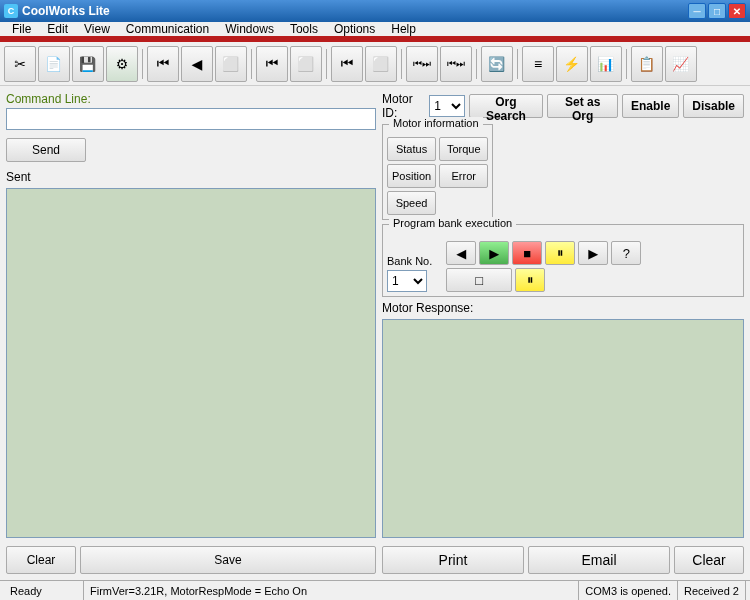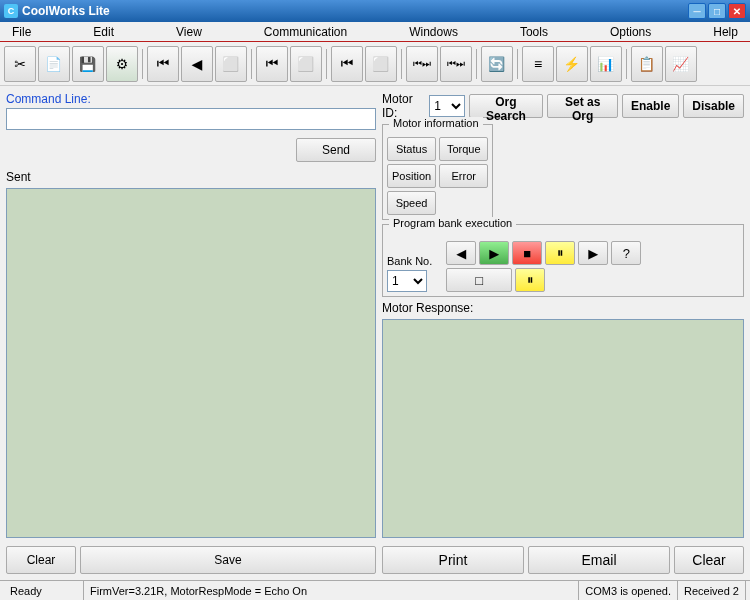--- a/index.html
+++ b/index.html
@@ -29,23 +29,22 @@
     .title-btn.close { background: #e53935; }
     .title-btn.maximize { background: #6eb4e8; }
     .title-btn.minimize { background: #6eb4e8; }
 
     
     .menu-bar {
       background: #f0f0f0;
       height: 20px;
       display: flex;
       align-items: center;
-      border-bottom: 1px solid #b91c1c;
+      border-bottom: 6px solid #b91c1c;
       padding: 0 4px;
-      justify-content: space-between;
     }
     .menu-item {
       padding: 2px 8px;
       cursor: pointer;
       font-size: 12px;
       height: 100%;
       display: flex;
       align-items: center;
     }
 
@@ -75,21 +74,21 @@
       display: flex;
       height: calc(600px - 22px - 20px - 44px - 20px);
       padding: 6px;
       gap: 6px;
     }
 
     
     .left-panel { flex: 0 0 370px; display: flex; flex-direction: column; gap: 4px; }
 
     .field-group { display: flex; flex-direction: column; gap: 2px; }
-    .field-label { font-size: 12px; color: #1d4ed8; }
+    .field-label { font-size: 12px; color: #4d7c0f; }
     .text-input {
       width: 100%;
       height: 22px;
       border: 1px solid #7f9db9;
       background: white;
       padding: 2px 4px;
       font-size: 12px;
       outline: none;
     }
 
@@ -99,21 +98,21 @@
       height: 150px;
       border: 1px solid #7f9db9;
       background: white;
       resize: none;
       font-size: 12px;
       padding: 2px;
       outline: none;
       overflow-y: scroll;
     }
 
-    .send-btn-row { display: flex; justify-content: flex-end; padding: 4px 0; }
+    .send-btn-row { display: flex; justify-content: flex-start; padding: 4px 0; }
     .send-btn {
       width: 80px; height: 24px;
       background: linear-gradient(to bottom, #f8f8f8, #e0e0e0);
       border: 1px solid #aaa;
       cursor: pointer;
       font-size: 12px;
       border-radius: 2px;
     }
 
     .sent-label { font-size: 12px; }

